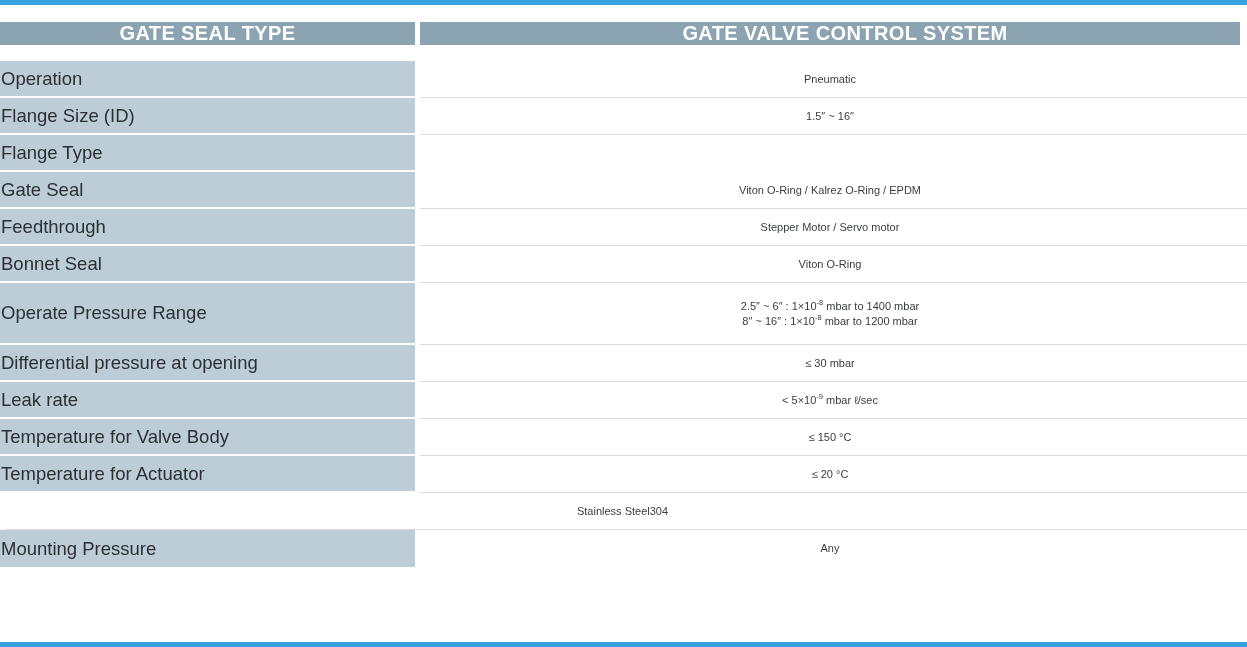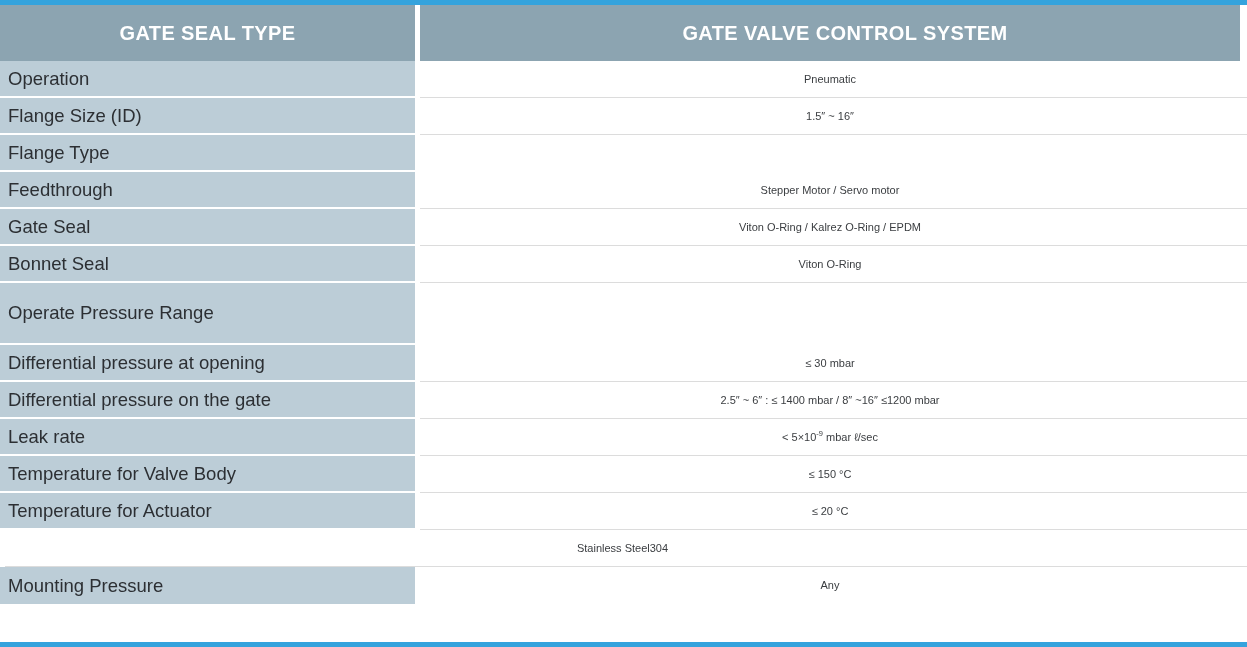--- a/index.html
+++ b/index.html
@@ -23,20 +23,21 @@
     border-bottom: 5px solid #34a3dd;
     background: #ffffff;
   }
 
   
   .header-row {
     display: flex;
     height: 56px;
     width: 100%;
     box-sizing: border-box;
+    align-items: center;
   }
   .header-cell {
     background: #8ca4b1;
     color: #ffffff;
     font-size: 20px;
     font-weight: bold;
     letter-spacing: 0.4px;
     display: flex;
     align-items: center;
     justify-content: center;
@@ -67,21 +68,21 @@
     display: flex;
     width: 100%;
     box-sizing: border-box;
   }
   .cell-label {
     width: 415px;
     flex: 0 0 415px;
     background: #bccdd7;
     color: #2c2f33;
     font-size: 18.5px;
-    padding-left: 8px;
+    padding-left: 1px;
     box-sizing: border-box;
     display: flex;
     align-items: center;
     border-bottom: 2px solid #ffffff;
   }
   .row:last-child .cell-label {
     border-bottom: none;
   }
   .gap {
     flex: 0 0 5px;
@@ -145,59 +146,56 @@
         <div class="gap"></div>
         <div class="cell-value">
           <span class="vline">1.5″ ~ 16″</span>
         </div>
       </div>
       <div class="row h1">
         <div class="cell-label">Flange Type</div>
         <div class="gap"></div>
       </div>
       <div class="row h1">
+        <div class="cell-label">Gate Seal</div>
+        <div class="gap"></div>
+        <div class="cell-value">
+          <span class="vline">Viton O-Ring / Kalrez O-Ring / EPDM</span>
+        </div>
+      </div>
+      <div class="row h1">
         <div class="cell-label">Feedthrough</div>
         <div class="gap"></div>
         <div class="cell-value">
           <span class="vline">Stepper Motor / Servo motor</span>
-        </div>
-      </div>
-      <div class="row h1">
-        <div class="cell-label">Gate Seal</div>
-        <div class="gap"></div>
-        <div class="cell-value">
-          <span class="vline">Viton O-Ring / Kalrez O-Ring / EPDM</span>
         </div>
       </div>
       <div class="row h1">
         <div class="cell-label">Bonnet Seal</div>
         <div class="gap"></div>
         <div class="cell-value">
           <span class="vline">Viton O-Ring</span>
         </div>
       </div>
       <div class="row h2">
         <div class="cell-label">Operate Pressure Range</div>
         <div class="gap"></div>
+        <div class="cell-value">
+          <span class="vline">2.5″ ~ 6″ : 1×10<sup>-8</sup> mbar to 1400 mbar</span>
+          <span class="vline">8″ ~ 16″ : 1×10<sup>-8</sup> mbar to 1200 mbar</span>
+        </div>
       </div>
       <div class="row h1">
         <div class="cell-label">Differential pressure at opening</div>
         <div class="gap"></div>
         <div class="cell-value">
           <span class="vline">≤ 30 mbar</span>
         </div>
       </div>
       <div class="row h1">
-        <div class="cell-label">Differential pressure on the gate</div>
-        <div class="gap"></div>
-        <div class="cell-value">
-          <span class="vline">2.5″ ~ 6″ : ≤ 1400 mbar / 8″ ~16″ ≤1200 mbar</span>
-        </div>
-      </div>
-      <div class="row h1">
         <div class="cell-label">Leak rate</div>
         <div class="gap"></div>
         <div class="cell-value">
           <span class="vline">&lt; 5×10<sup>-9</sup> mbar ℓ/sec</span>
         </div>
       </div>
       <div class="row h1">
         <div class="cell-label">Temperature for Valve Body</div>
         <div class="gap"></div>
         <div class="cell-value">

